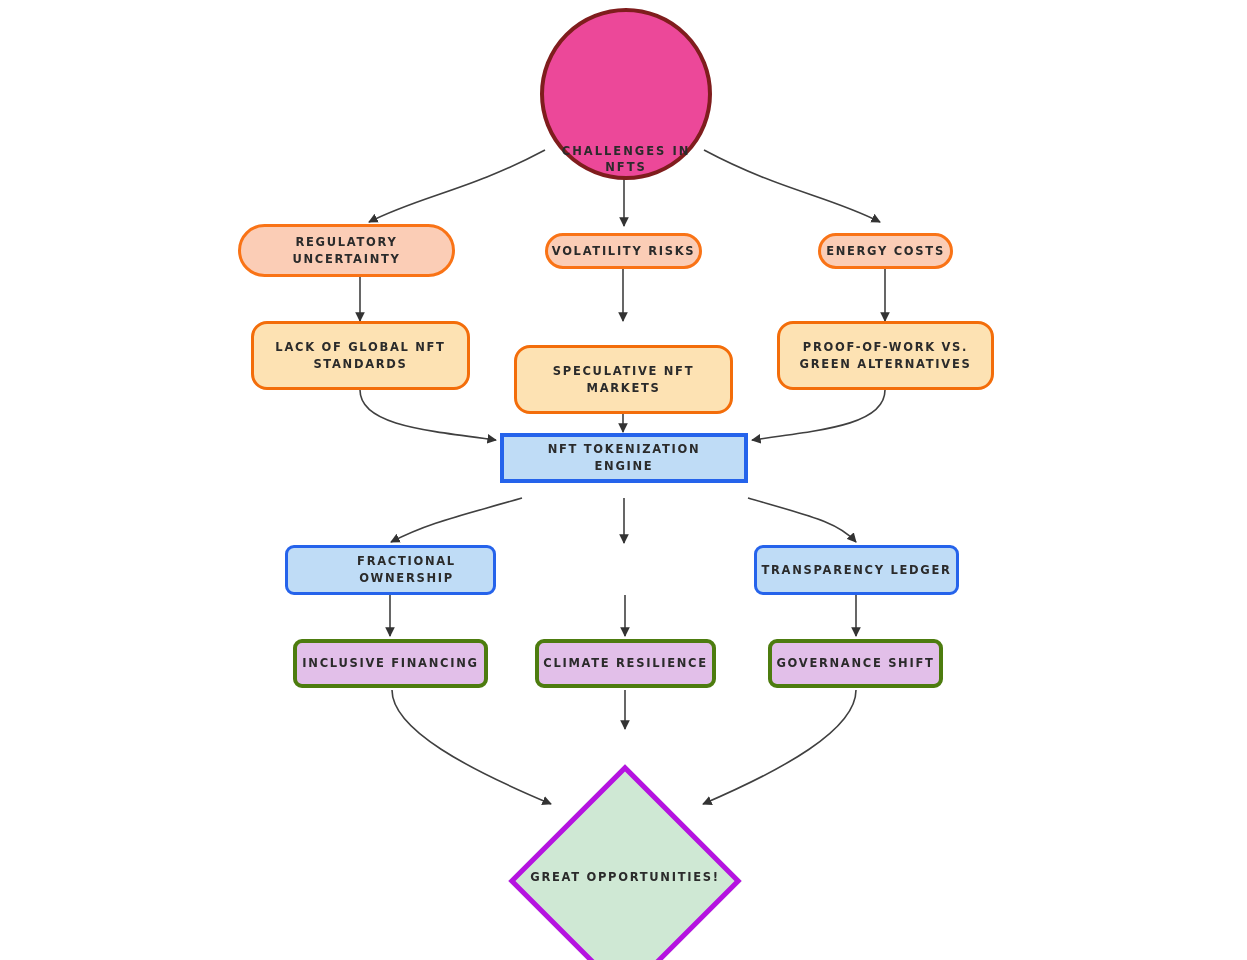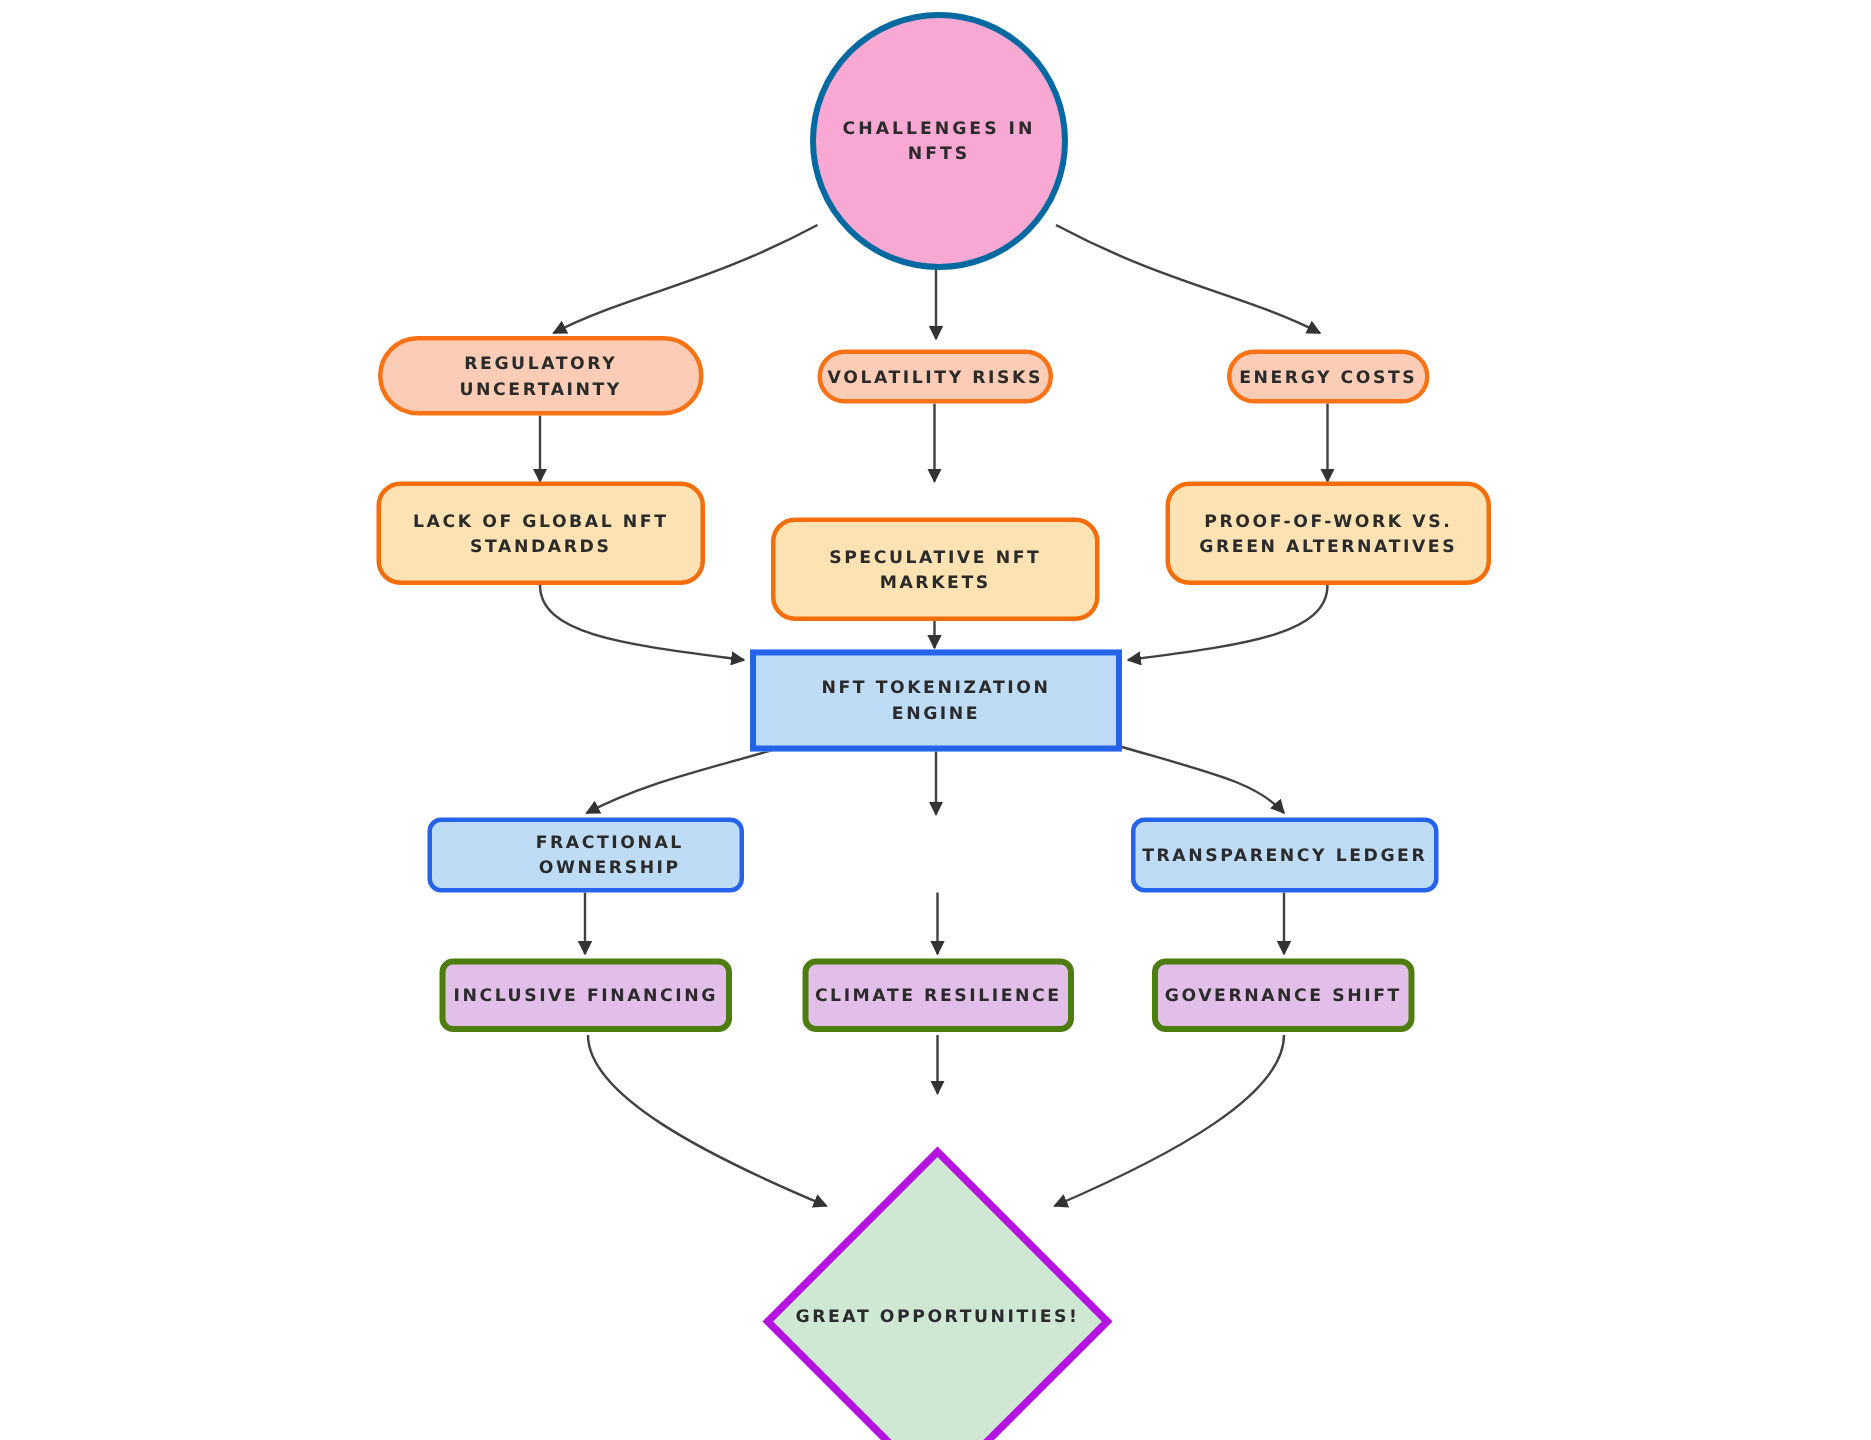--- a/index.html
+++ b/index.html
@@ -14,22 +14,23 @@
   .node{position:absolute;box-sizing:border-box;display:flex;align-items:center;justify-content:center;text-align:center;}
   .node .lbl{
     font-size:11.5px;font-weight:700;letter-spacing:1.7px;
     color:#2b2b2b;line-height:1.45;white-space:pre-line;
     text-transform:uppercase;
   }
 
   
   .n-circle{
     border-radius:50%;
-    background:#f9a8d4;
-    border:4px solid #0369a1;
+    background:#ec4899;
+    border:4px solid #7f1d1d;
+    align-items:flex-end;
   }
   .n-circle .lbl{letter-spacing:2px;}
 
   
   .n-stadium{
     background:#fbcdb6;
     border:3.5px solid #f97316;
     border-radius:999px;
   }
 
@@ -110,21 +111,21 @@
       <path d="M 392,690 C 392,730 470,770 551,804"></path>
       <path d="M 625,690 L 625,729"></path>
       <path d="M 856,690 C 856,730 782,770 703,804"></path>
     </g>
   </svg>
 
   <div class="node n-circle" style="left:540px;top:8px;width:172px;height:172px;">
     <span class="lbl">Challenges in NFTs</span>
   </div>
 
-  <div class="node n-stadium" style="left:252px;top:224px;width:217px;height:53px;">
+  <div class="node n-stadium" style="left:238px;top:224px;width:217px;height:53px;">
     <span class="lbl">Regulatory
 Uncertainty</span>
   </div>
   <div class="node n-stadium" style="left:545px;top:233px;width:157px;height:36px;">
     <span class="lbl">Volatility Risks</span>
   </div>
   <div class="node n-stadium" style="left:818px;top:233px;width:135px;height:36px;">
     <span class="lbl">Energy Costs</span>
   </div>
 
@@ -134,21 +135,21 @@
   </div>
   <div class="node n-orange" style="left:514px;top:321px;width:219px;height:69px;margin-top:24px;">
     <span class="lbl">Speculative NFT
 Markets</span>
   </div>
   <div class="node n-orange" style="left:777px;top:321px;width:217px;height:69px;">
     <span class="lbl">Proof-of-Work vs.
 Green Alternatives</span>
   </div>
 
-  <div class="node n-engine" style="left:500px;top:433px;width:248px;height:68px;">
+  <div class="node n-engine" style="left:500px;top:433px;width:248px;height:50px;">
     <span class="lbl">NFT Tokenization
 Engine</span>
   </div>
 
   <div class="node n-blue" style="left:285px;top:545px;width:211px;height:50px;padding-left:32px;">
     <span class="lbl">Fractional Ownership</span>
   </div>
   <div class="node n-blue" style="left:754px;top:545px;width:205px;height:50px;">
     <span class="lbl">Transparency Ledger</span>
   </div>

